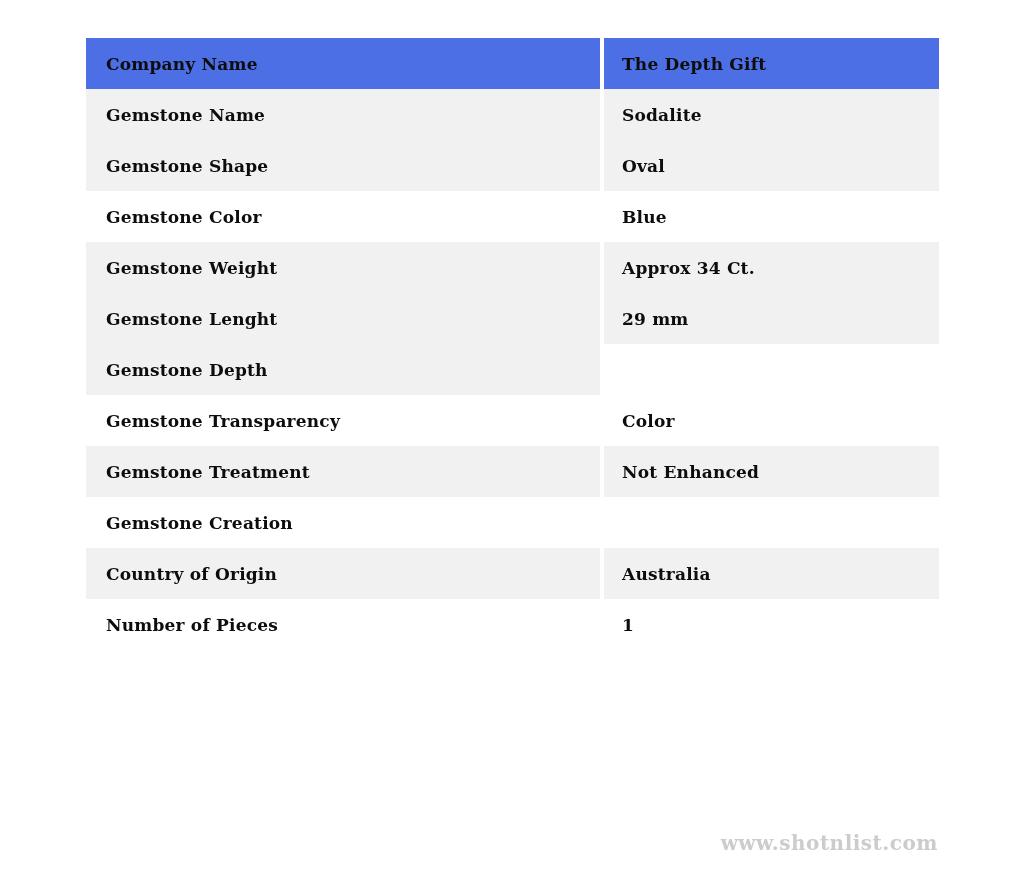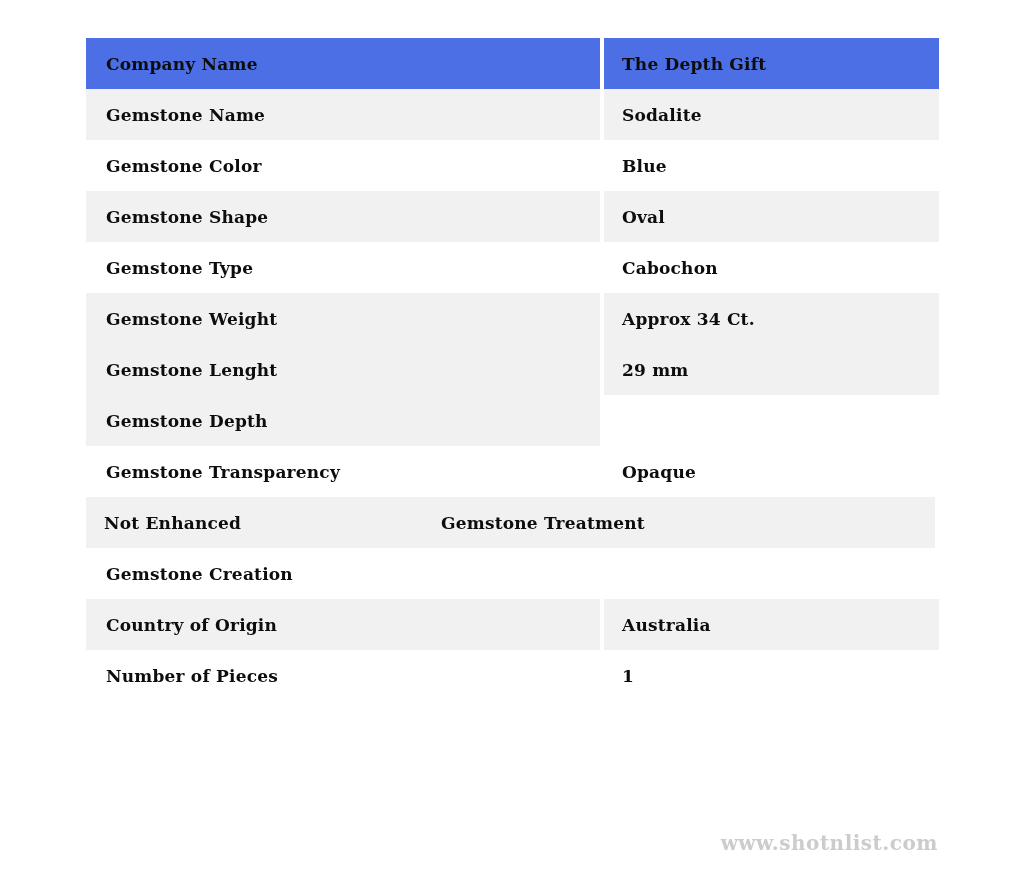--- a/index.html
+++ b/index.html
@@ -68,59 +68,55 @@
   <div class="row header">
     <div class="cell label">Company Name</div>
     <div class="cell value">The Depth Gift</div>
   </div>
 
   <div class="row alt">
     <div class="cell label">Gemstone Name</div>
     <div class="cell value">Sodalite</div>
   </div>
 
-  <div class="row">
-    <div class="cell label">Gemstone Color</div>
-    <div class="cell value">Blue</div>
-  </div>
-
   <div class="row alt">
     <div class="cell label">Gemstone Shape</div>
     <div class="cell value">Oval</div>
   </div>
 
   <div class="row">
-    <div class="cell label">Gemstone Type</div>
-    <div class="cell value">Cabochon</div>
+    <div class="cell label">Gemstone Color</div>
+    <div class="cell value">Blue</div>
   </div>
+
 
   <div class="row alt">
     <div class="cell label">Gemstone Weight</div>
     <div class="cell value">Approx 34 Ct.</div>
   </div>
 
 
   <div class="row alt">
     <div class="cell label">Gemstone Lenght</div>
     <div class="cell value">29 mm</div>
   </div>
 
 
   <div class="row alt">
     <div class="cell label">Gemstone Depth</div>
   </div>
 
   <div class="row">
     <div class="cell label">Gemstone Transparency</div>
-    <div class="cell value">Opaque</div>
+    <div class="cell value">Color</div>
   </div>
 
   <div class="row alt">
+    <div class="cell label">Gemstone Treatment</div>
     <div class="cell value">Not Enhanced</div>
-    <div class="cell label">Gemstone Treatment</div>
   </div>
 
   <div class="row">
     <div class="cell label">Gemstone Creation</div>
   </div>
 
   <div class="row alt">
     <div class="cell label">Country of Origin</div>
     <div class="cell value">Australia</div>
   </div>

